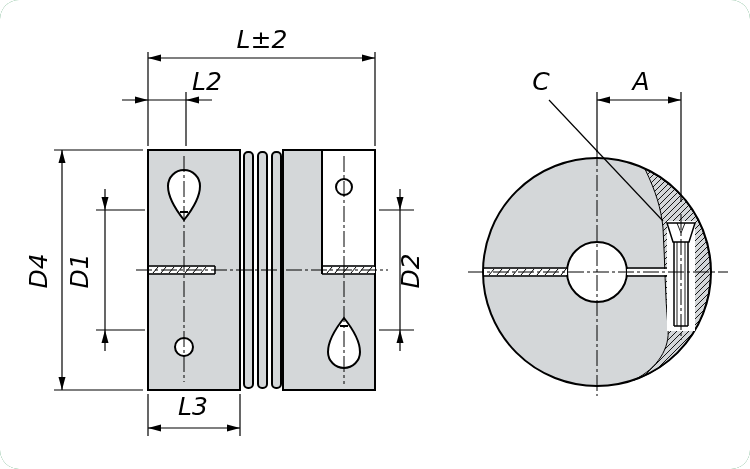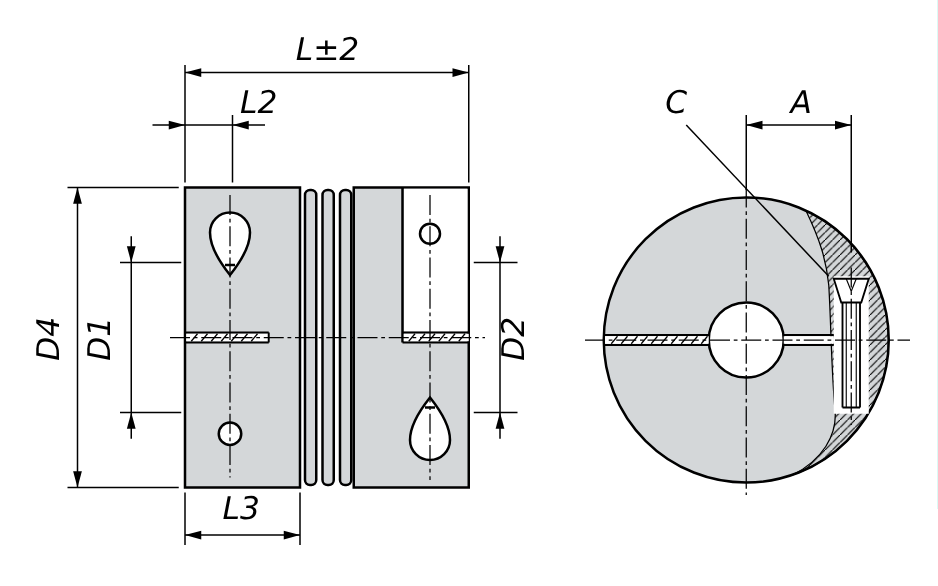--- a/index.html
+++ b/index.html
@@ -1,16 +1,16 @@
 <!DOCTYPE html>
 <html><head>
 <meta charset="utf-8">
 <style>
   html,body { margin:0; padding:0; background:#ffffff; }
-  .stage { width:750px; height:469px; position:relative; background:#5eead4; overflow:hidden; }
+  .stage { width:750px; height:469px; position:relative; background:#15803d; overflow:hidden;border-radius:19px; }
   svg { display:block; }
   .stroke2 { stroke:#000; stroke-width:2; }
   .stroke15 { stroke:#000; stroke-width:1.5; fill:none; }
   .dim { stroke:#000; stroke-width:1.2; fill:none; }
   .center { stroke:#000; stroke-width:1; fill:none; stroke-dasharray:16 3 3 3; }
   .arrow { fill:#000; stroke:none; }
   .whitefill { fill:#ffffff; }
   .lbl { font:italic 25px "DejaVu Sans", sans-serif; fill:#000; }
   .thinln { stroke:#000; stroke-width:0.9; fill:none; }
 </style>

